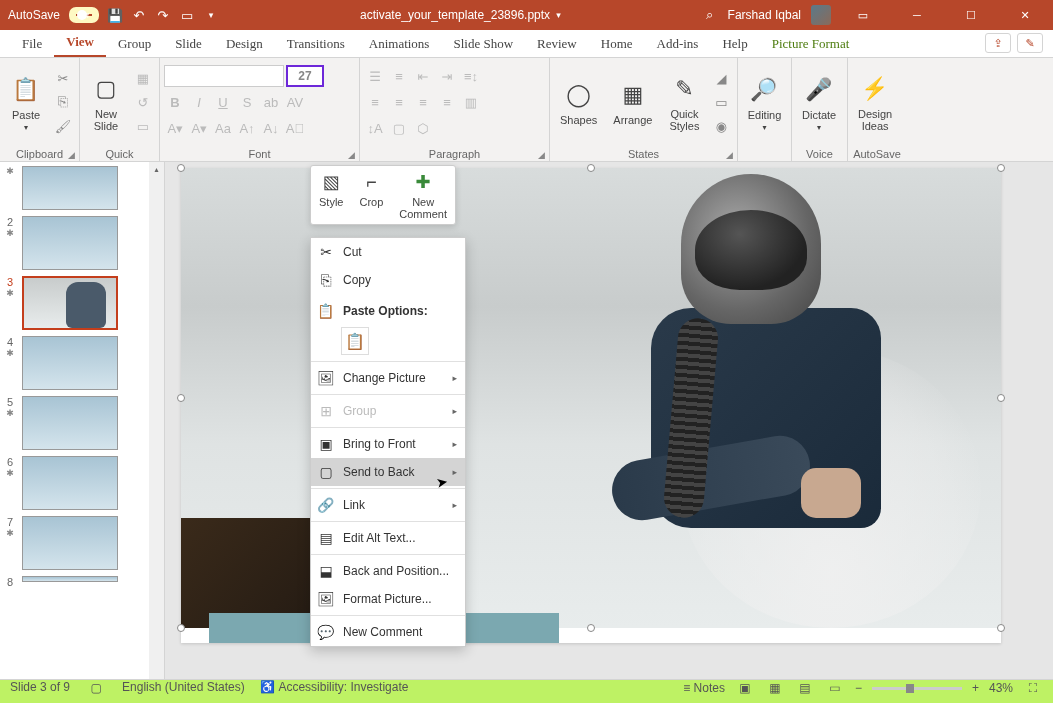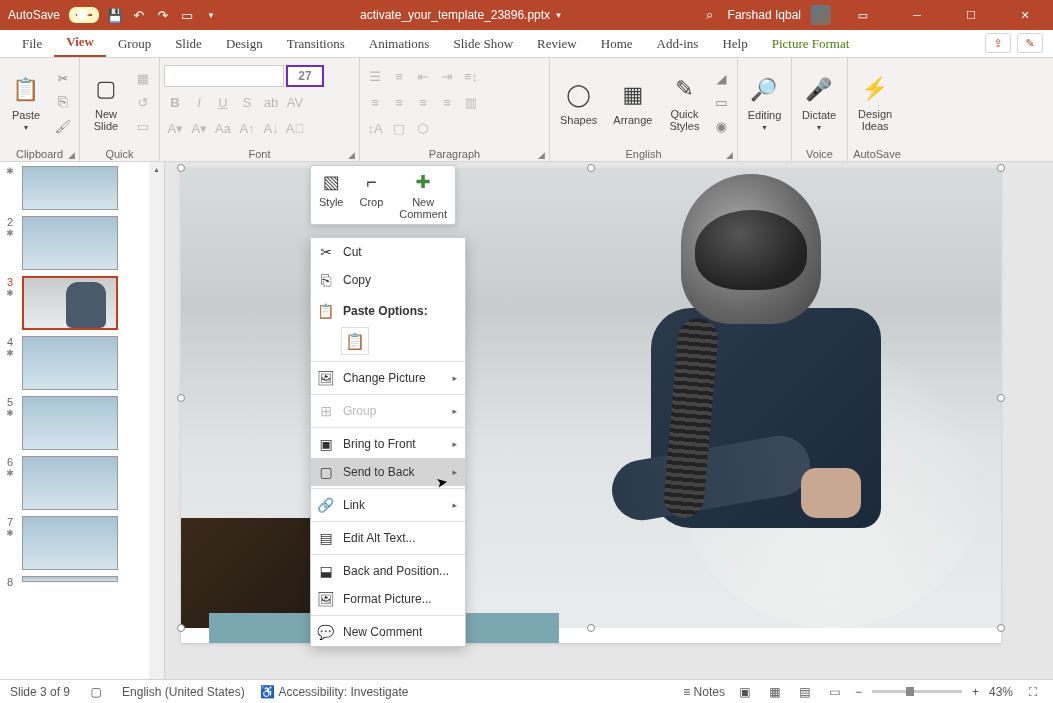--- a/index.html
+++ b/index.html
@@ -80,21 +80,21 @@
 .menu-item.hover { background: #d4d4d4; }
 .menu-item.header { font-weight: 600; padding-top: 8px; }
 .menu-item.disabled { color: #aaa; }
 .menu-icon { width: 18px; height: 18px; display: flex; align-items: center; justify-content: center; font-size: 14px; }
 .menu-arrow { margin-left: auto; font-size: 9px; color: #666; }
 .menu-sep { height: 1px; background: #e0e0e0; margin: 2px 0; }
 .paste-option { width: 28px; height: 28px; border: 1px solid #ddd; margin: 2px 0 6px 30px; display: flex; align-items: center; justify-content: center; font-size: 16px; }
 .cursor { position: absolute; left: 436px; top: 474px; font-size: 14px; z-index: 20; color: #000; transform: rotate(-10deg); }
 
 
-.statusbar { height: 24px; background: #ffffff; border-top: 1px solid #d4d4d4; display: flex; align-items: center; font-size: 12px; color: #555; padding: 0 10px; gap: 16px; }
+.statusbar { height: 24px; background: #bef264; border-top: 1px solid #d4d4d4; display: flex; align-items: flex-start; font-size: 12px; color: #555; padding: 0 10px; gap: 16px; }
 .statusbar .right-sb { margin-left: auto; display: flex; align-items: center; gap: 10px; }
 .sb-icon { width: 20px; height: 16px; display: flex; align-items: center; justify-content: center; font-size: 12px; }
 .zoom-slider { width: 90px; height: 3px; background: #ccc; position: relative; }
 .zoom-slider::after { content: ""; position: absolute; left: 38%; top: -3px; width: 8px; height: 9px; background: #888; }
 </style>
 </head>
 <body>
 
 <div class="titlebar">
   <div class="left">
@@ -265,21 +265,21 @@
           <span style="white-space:pre-line;text-align:center;">Quick
 Styles</span>
         </div>
       <div style="display:flex;flex-direction:column;gap:2px;">
         <span class="small-btn">◢</span>
         <span class="small-btn">▭</span>
         <span class="small-btn">◉</span>
       </div>
     </div>
     <div class="ribbon-group-label">
-        <span>English</span>
+        <span>States</span>
         <span class="launcher">◢</span>
       </div>
   </div>
 
   <div class="ribbon-group" style="width:54px;">
     <div class="ribbon-group-body">
       <div class="big-btn">
           <span class="bicon">🔎</span>
           <span>Editing</span>
           <span style="font-size:8px;">▾</span>

